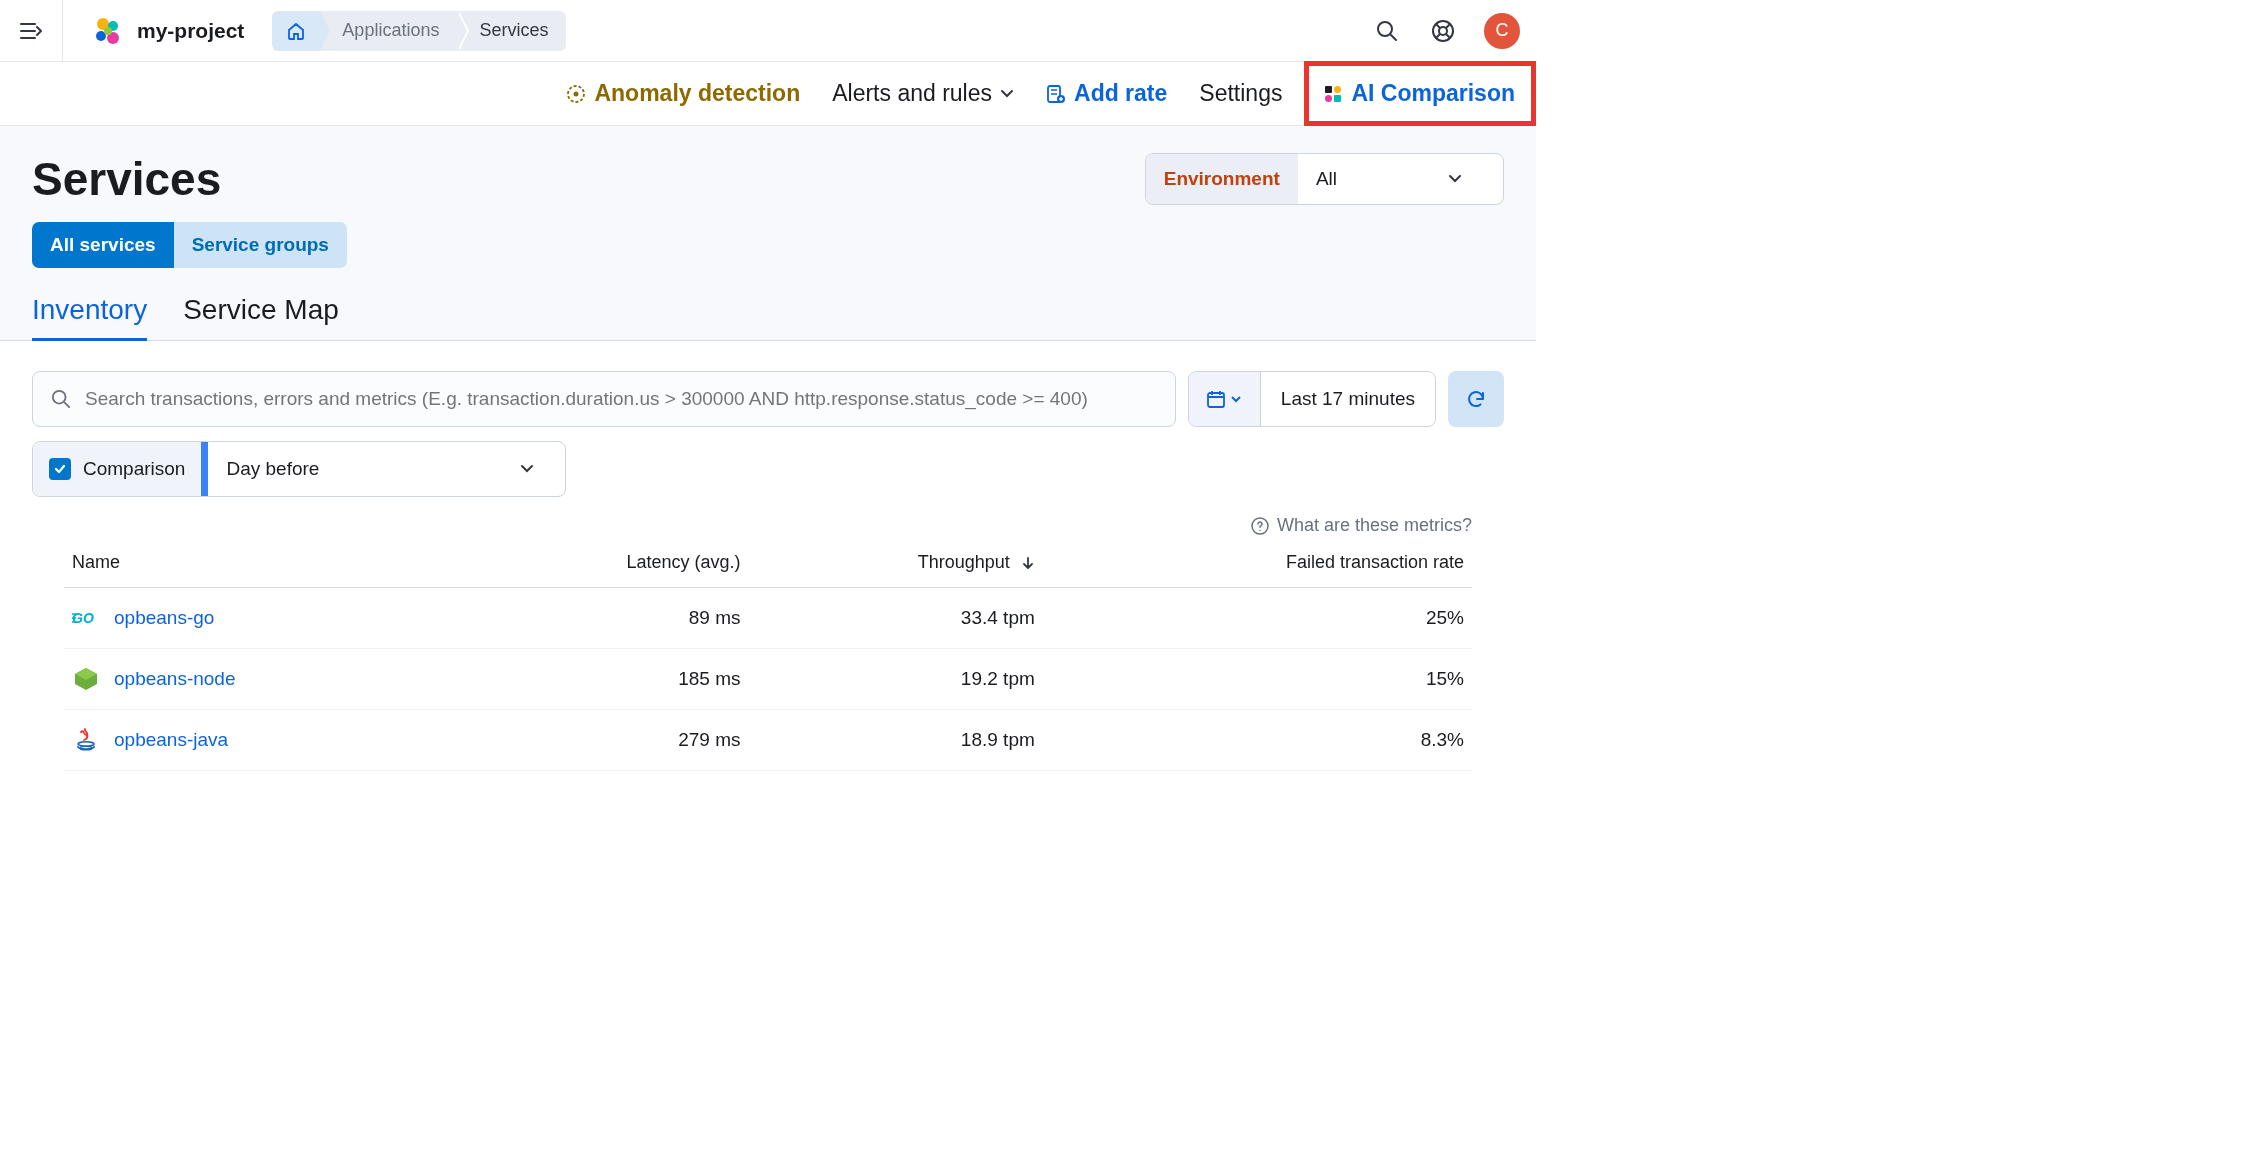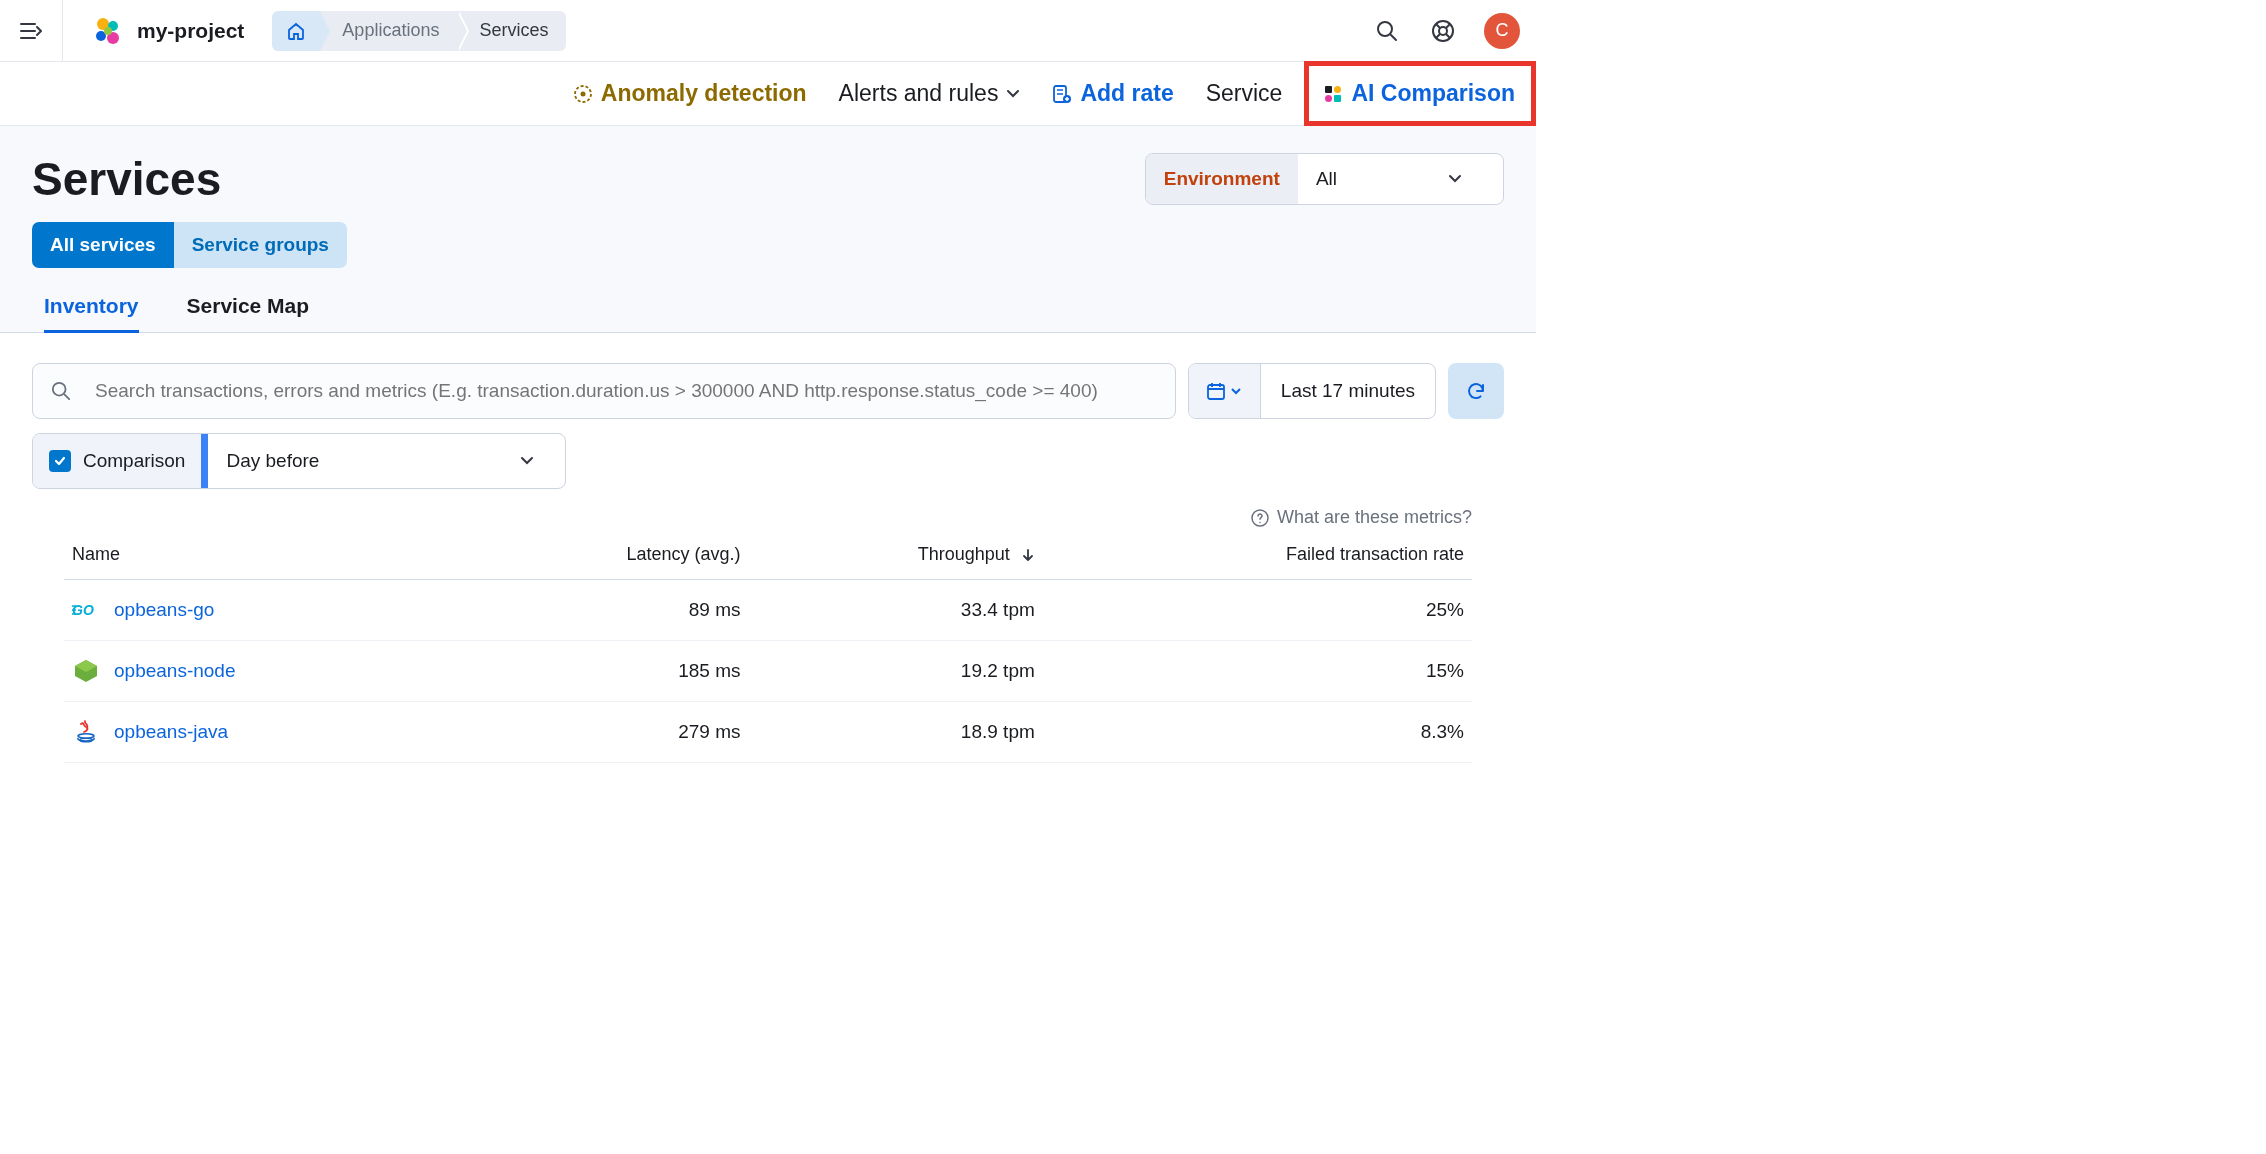--- a/index.html
+++ b/index.html
@@ -39,28 +39,28 @@
   .env-group { display:flex; align-items:center; border:1px solid #cdd3df; border-radius:8px; background:#fff; overflow:hidden; height:52px; }
   .env-label { background:#ebeef4; padding:0 18px; height:100%; display:flex; align-items:center; font-size:19px; font-weight:600; color:#c2410c; }
   .env-val { padding:0 40px 0 18px; font-size:19px; display:flex; align-items:center; gap:110px; }
 
   .pill-tabs { display:flex; gap:0; padding:0 32px 22px 32px; }
   .pill { padding:12px 18px; font-size:19px; font-weight:700; border-radius:7px; cursor:pointer; }
   .pill.active { background:#0077cc; color:#fff; border-radius:7px 0 0 7px;}
   .pill.inactive { background:#cce4f5; color:#006bb8; border-radius:0 7px 7px 0;}
 
   .sec-tabs { display:flex; gap:36px; padding:0 32px; border-bottom:1px solid #d3dae6; }
-  .sec-tab { font-size:21px; font-weight:700; padding:4px 0 14px 0; cursor:pointer; position:relative; color:#1a1c21;margin-left:12px;}
+  .sec-tab { font-size:28px; font-weight:400; padding:4px 0 14px 0; cursor:pointer; position:relative; color:#1a1c21;}
   .sec-tab.active { color:#0b64dd; }
   .sec-tab.active::after { content:""; position:absolute; left:0; right:0; bottom:-1px; height:3px; background:#0b64dd; }
 
   
   .control-area { background:#fff; padding:30px 32px 24px 32px; }
   .filter-row { display:flex; gap:12px; align-items:stretch; }
-  .search-box { flex:1; display:flex; align-items:center; gap:24px; border:1px solid #cdd3df; border-radius:8px; padding:0 18px; height:56px; background:#fbfcfe;}
+  .search-box { flex:1; display:flex; align-items:center; gap:14px; border:1px solid #cdd3df; border-radius:8px; padding:0 18px; height:56px; background:#fbfcfe;}
   .search-box input { border:none; outline:none; flex:1; font-size:19px; background:transparent;}
   .date-ctl { display:flex; border:1px solid #cdd3df; border-radius:8px; overflow:hidden; height:56px; }
   .date-icon { background:#f0f3f9; width:72px; display:flex; align-items:center; justify-content:center; gap:4px; border-right:1px solid #cdd3df;}
   .date-val { padding:0 20px; display:flex; align-items:center; font-size:19px; }
   .refresh-btn { width:56px; height:56px; background:#d1e5f7; border-radius:8px; display:flex; align-items:center; justify-content:center; cursor:pointer; }
 
   .compare-row { display:flex; margin-top:14px; }
   .compare-grp { display:flex; border:1px solid #cdd3df; border-radius:8px; overflow:hidden; height:56px; }
   .compare-chk { background:#f0f3f9; padding:0 16px; display:flex; align-items:center; gap:12px; border-right:7px solid #3b82f6; font-size:19px;}
   .chkbox { width:22px; height:22px; background:#0077cc; border-radius:4px; display:flex; align-items:center; justify-content:center; }
@@ -154,21 +154,21 @@
   <div class="tb-item tb-adddata">
     <svg width="20" height="20" viewBox="0 0 20 20">
         <rect x="2" y="2" width="12" height="16" rx="2" stroke="#0b64dd" stroke-width="1.8" fill="none"></rect>
         <path d="M5 6h6M5 10h6" stroke="#0b64dd" stroke-width="1.5"></path>
         <circle cx="15" cy="15" r="4" fill="#0b64dd"></circle>
         <path d="M15 13v4M13 15h4" stroke="#fff" stroke-width="1.5"></path>
       </svg>
     <span>Add rate</span>
   </div>
   <div class="tb-item tb-settings">
-    <span>Service</span>
+    <span>Settings</span>
   </div>
   <div class="ai-highlight">
     <div class="tb-item tb-ai" style="padding:0 6px;">
       <svg width="20" height="20" viewBox="0 0 20 20">
         <rect x="2" y="2" width="7" height="7" rx="1" fill="#1a1c21"></rect>
           <rect x="11" y="2" width="7" height="7" rx="3.5" fill="#f9b110"></rect>
           <rect x="2" y="11" width="7" height="7" rx="3.5" fill="#e73ba3"></rect>
           <rect x="11" y="11" width="7" height="7" rx="1" fill="#02bcb7"></rect>
       </svg>
       <span>AI Comparison</span>

